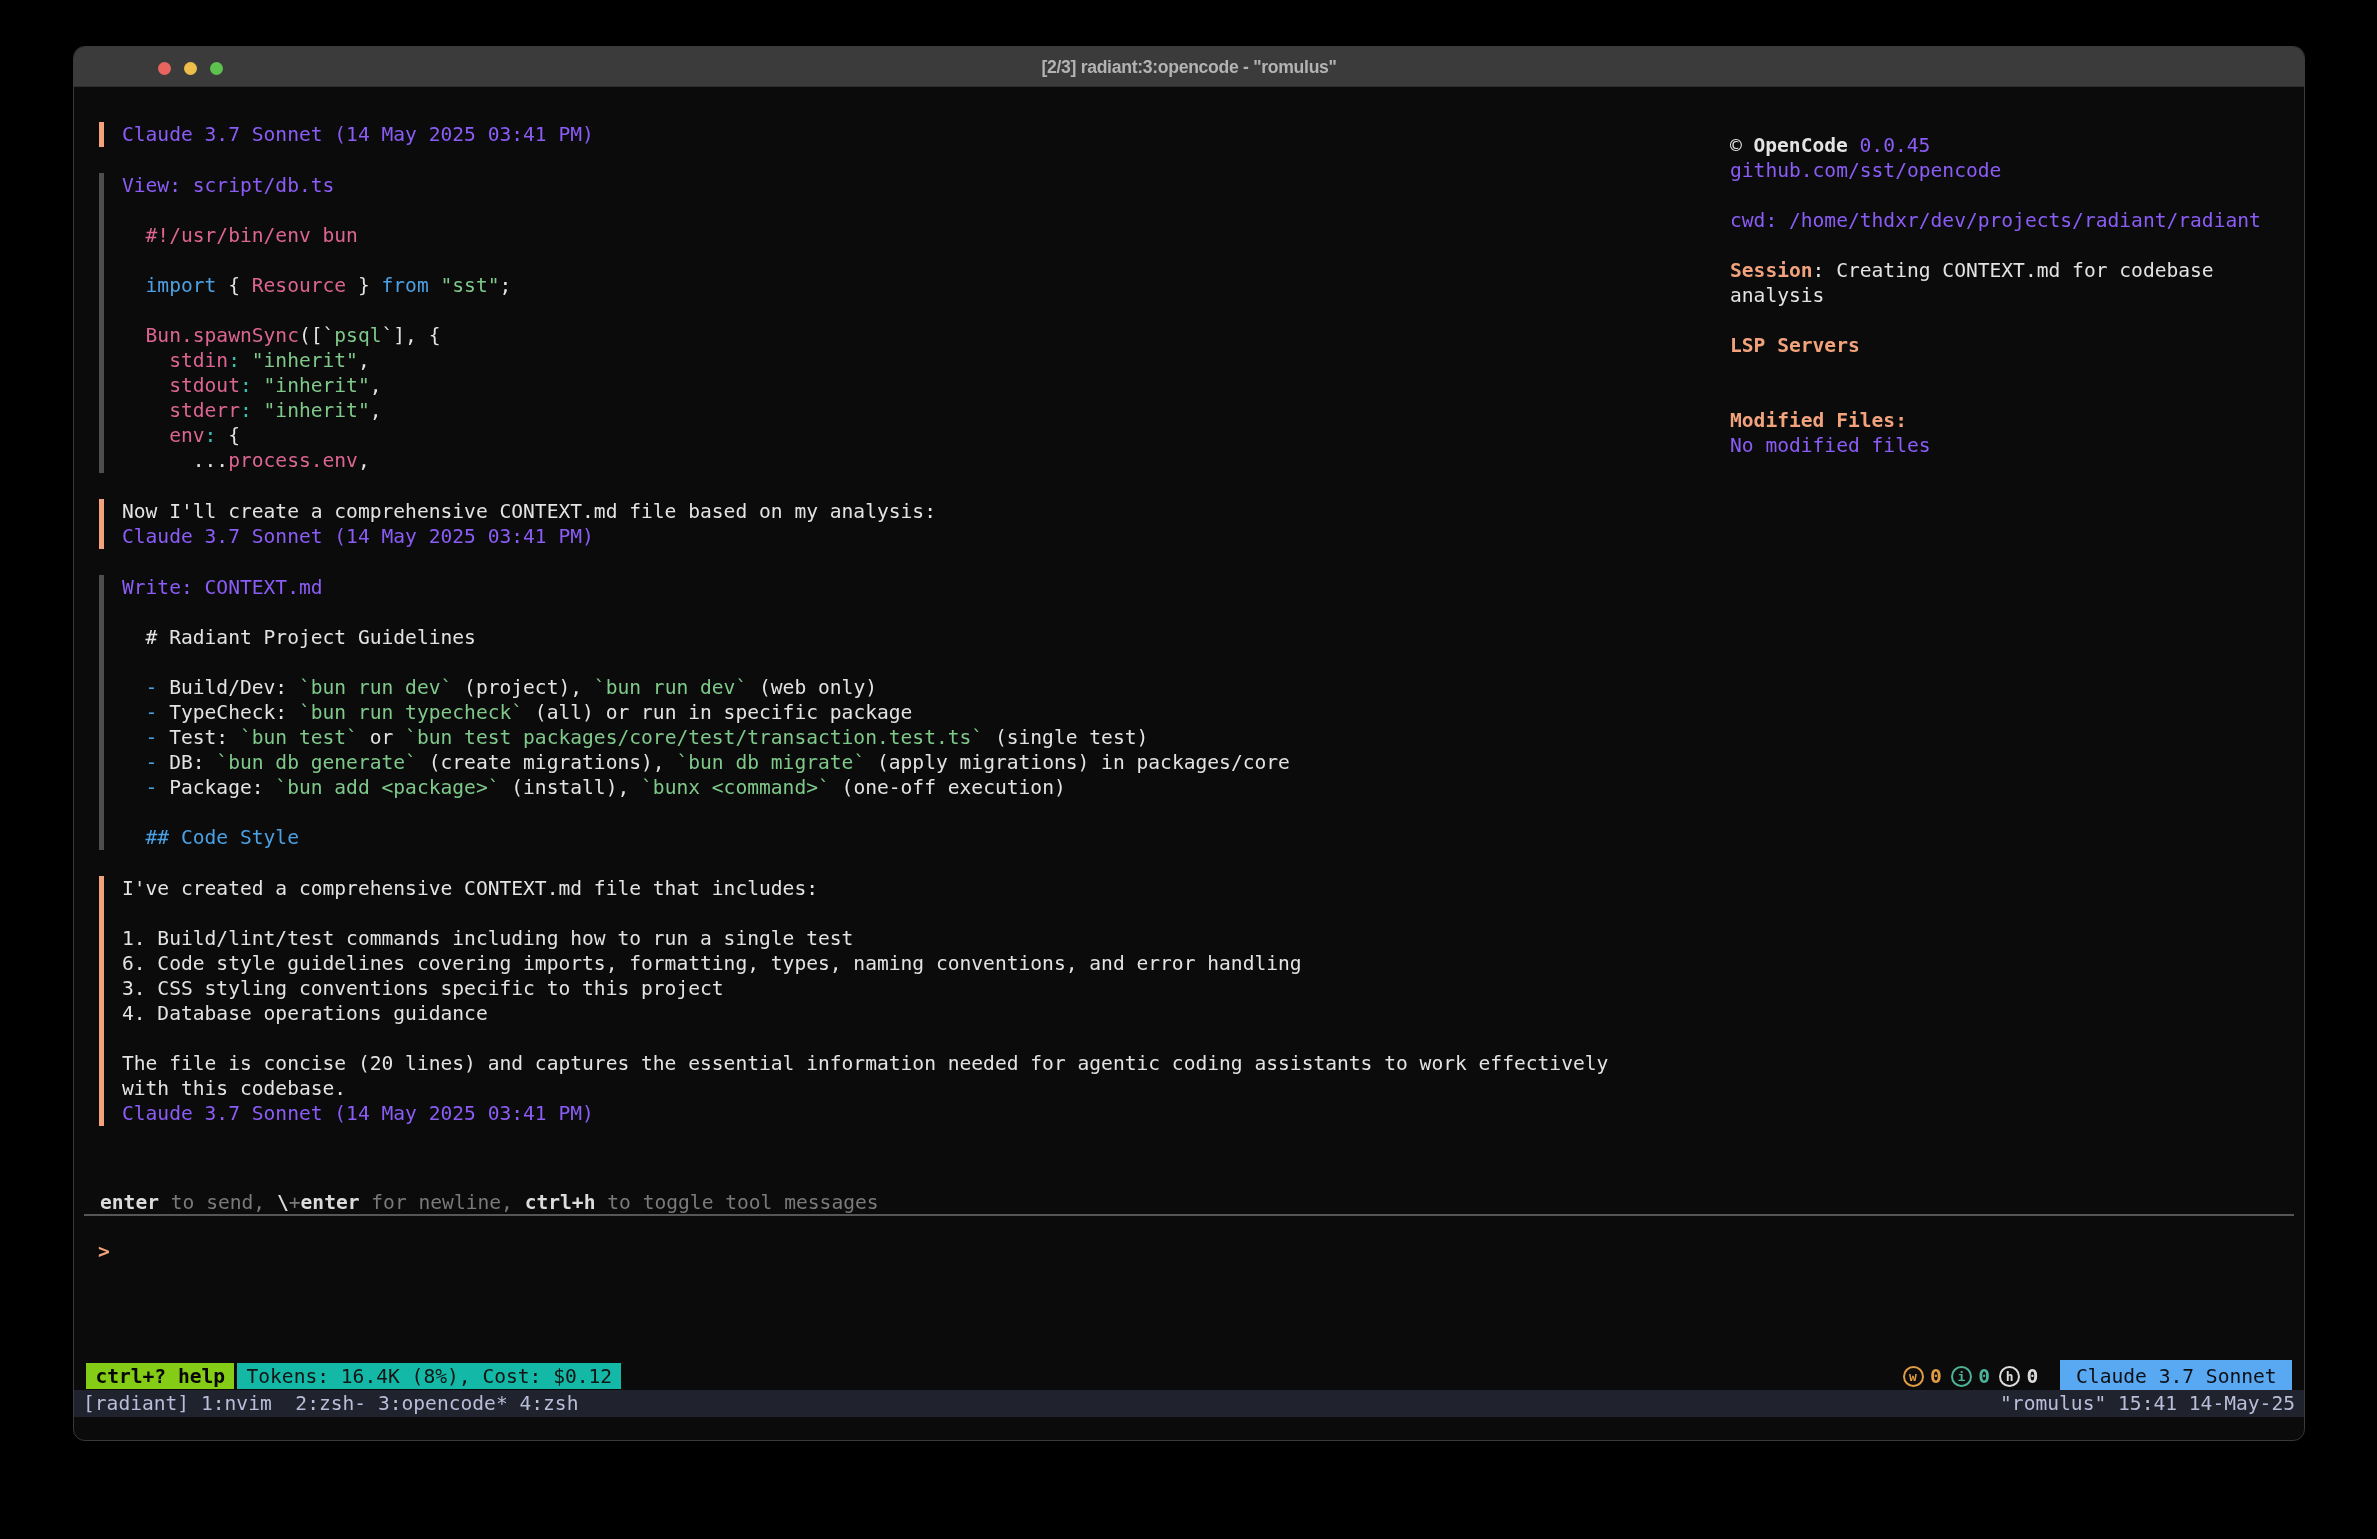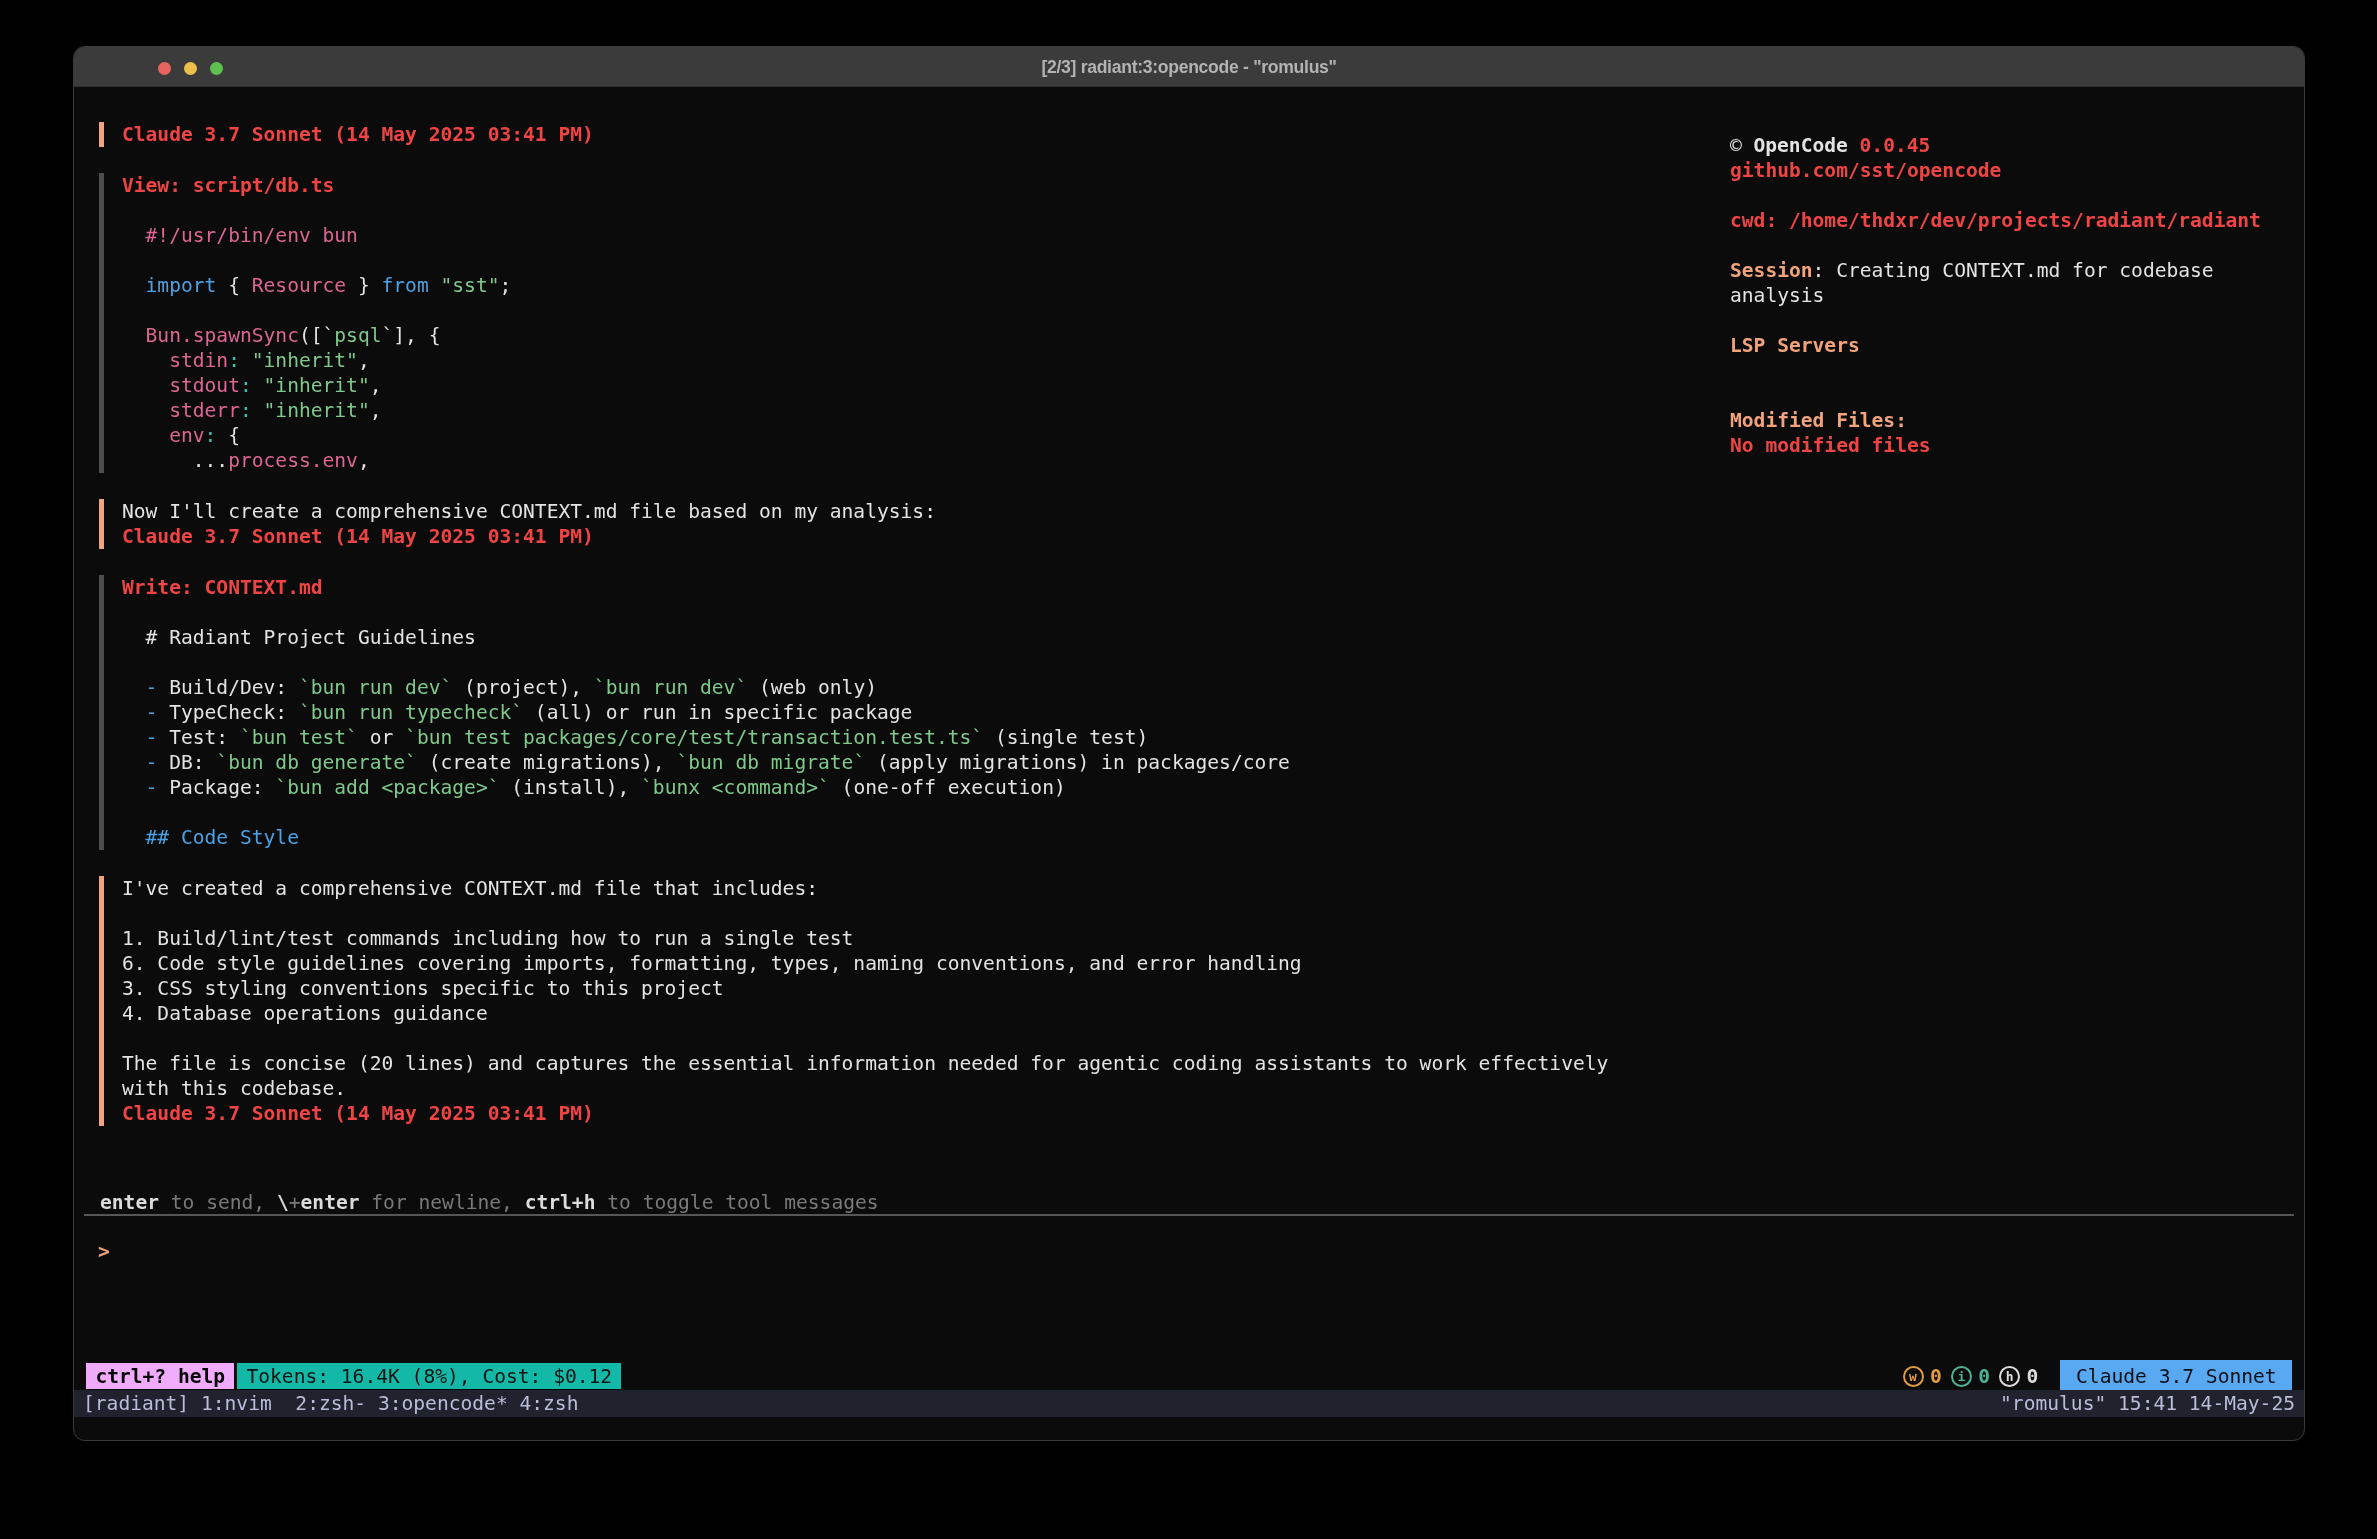--- a/index.html
+++ b/index.html
@@ -16,40 +16,40 @@
   .t-yellow { left:110px; background:#edbe49; }
   .t-green  { left:136px; background:#5ec24f; }
   .title-text { position:absolute; left:0; right:0; top:0; height:40px;
                 display:flex; align-items:center; justify-content:center;
                 font-family:"Liberation Sans", sans-serif; font-weight:bold;
                 font-size:17.6px; color:#b3b3b3; letter-spacing:-0.3px; }
 
   
   .term { position:relative; width:100%; height:1354px; font-size:19.6px; line-height:25px; color:#e3e3e3; }
 
-  .c-white { color:#e3e3e3; } .c-gray { color:#ef4444;font-weight:bold; }
+  .c-white { color:#e3e3e3; } .c-gray { color:#8b5cf6; }
   .c-pink { color:#dc6591;margin-top:18px; } .c-blue { color:#4ba1e4; } .c-green { color:#7fc98b; }
   .c-teal { color:#3dbdb2; } .c-orange { color:#f2a37c; }
   .b { font-weight:bold; }
 
   .chat { position:absolute; left:25.4px; top:35px; width:1566px; }
   .block { margin-bottom:26px; padding-left:17.6px; border-left:5.9px solid #4e4e4e; }
   .block.bar-orange { border-left-color:#f2a37c; }
   .block.bar-gray   { border-left-color:#4e4e4e; }
   .line { white-space:pre; height:25px; }
 
   .hints { position:absolute; left:26px; top:1103px; white-space:pre; color:#7a7a7a; }
   .hints .hs { color:#dcdcdc; font-weight:bold; }
   .rule { position:absolute; left:10.4px; right:10.4px; top:1127px; height:2px; background:#565656; }
   .prompt-row { position:absolute; left:24px; top:1152px; color:#f2a37c; font-weight:bold; white-space:pre; }
 
   
   .chips { position:absolute; left:12.4px; top:1276px; height:26px; display:flex; }
   .chip { height:26px; display:flex; align-items:center; padding:0 9px; white-space:pre; }
-  .chip-help   { background:#f0abfc; color:#060606; font-weight:bold; margin-right:3.3px; }
+  .chip-help   { background:#84cc16; color:#060606; font-weight:bold; margin-right:3.3px; }
   .chip-tokens { background:#14b8a6; color:#141414; }
 
   .status-right { position:absolute; right:11.7px; top:1276px; height:26px; display:flex; align-items:center; gap:22px; }
   .diags { display:flex; align-items:center; gap:9px; }
   .diag-group { display:flex; align-items:center; gap:6.5px; }
   .diag-circle { width:21px; height:21px; border:2px solid currentColor; border-radius:50%;
                  display:inline-flex; align-items:center; justify-content:center;
                  font-size:13px; font-weight:bold; }
   .diag-count { font-size:19.6px; font-weight:bold; }
   .badge-model { background:#58a8f2; color:#0c1016; padding:0 15.7px; height:33px;

